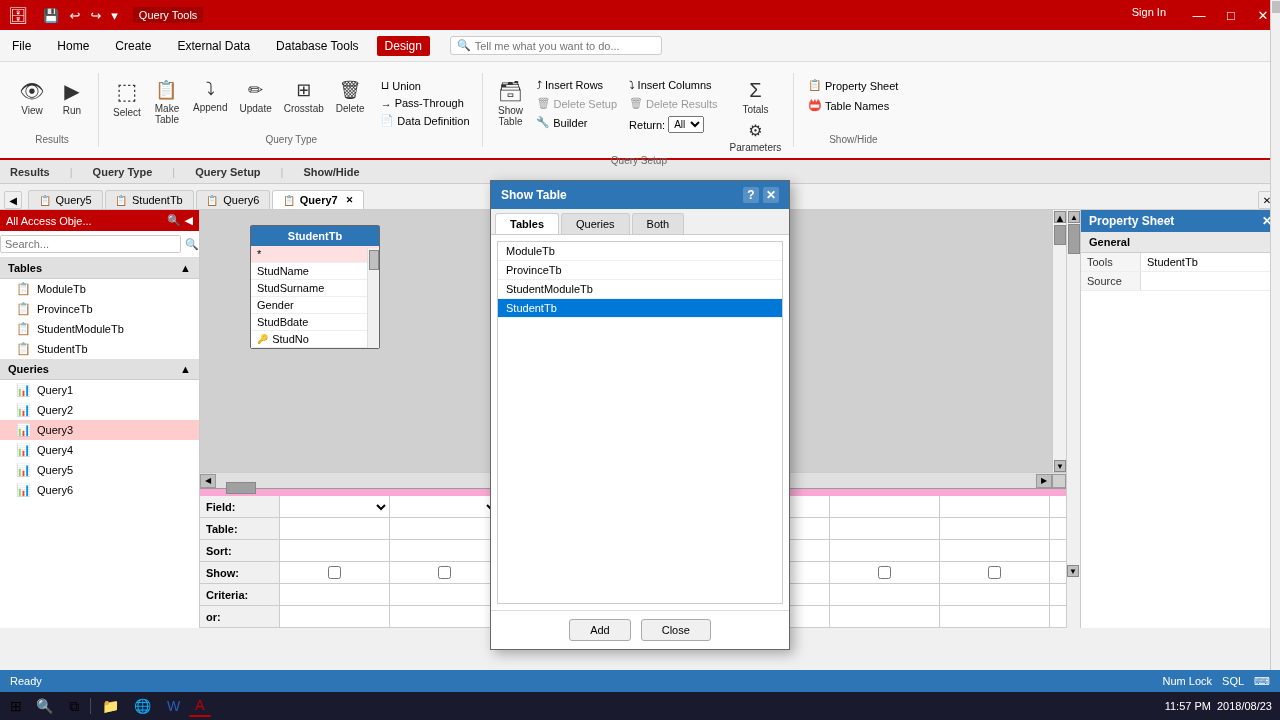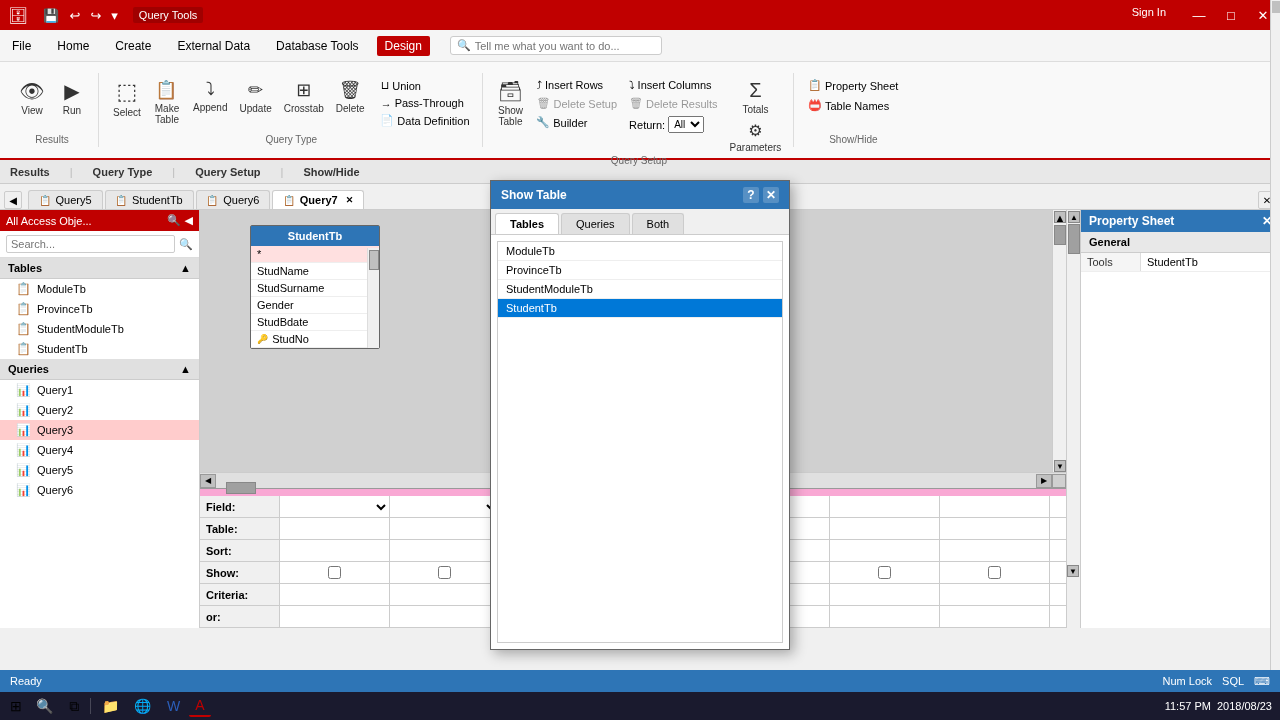--- a/index.html
+++ b/index.html
@@ -172,21 +172,21 @@
       color: white;
       padding: 4px 6px;
       font-size: 11px;
       display: flex;
       align-items: center;
       justify-content: space-between;
     }
     #sidebar-search {
       display: flex;
       align-items: center;
-      padding: 4px 6px;
+      padding: 4px 0;
       border-bottom: 1px solid #ddd;
       gap: 4px;
     }
     #sidebar-search input {
       flex: 1;
       border: 1px solid #ccc;
       border-radius: 2px;
       padding: 2px 4px;
       font-size: 11px;
     }
@@ -893,20 +893,24 @@
   <div id="property-sheet">
     <div id="prop-header">
       <span>Property Sheet</span>
       <span style="cursor:pointer;">✕</span>
     </div>
     <div class="prop-section">General</div>
     <div class="prop-row">
       <div class="prop-key">Tools</div>
       <div class="prop-value">StudentTb</div>
     </div>
+    <div class="prop-row">
+      <div class="prop-key">Source</div>
+      <div class="prop-value"></div>
+    </div>
 
     <div style="position:absolute;right:0;top:0;bottom:0;width:10px;background:#f0f0f0;border-left:1px solid #ccc;">
       <div style="width:8px;height:12px;background:#c0c0c0;margin:1px auto;"></div>
     </div>
   </div>
 </div>
 
 <div id="show-table-overlay">
   <div id="show-table-dialog">
     <div id="dialog-title">
@@ -920,20 +924,24 @@
       <div class="dialog-tab active">Tables</div>
       <div class="dialog-tab">Queries</div>
       <div class="dialog-tab">Both</div>
     </div>
     <div id="dialog-list">
       <div class="dialog-list-item">ModuleTb</div>
       <div class="dialog-list-item">ProvinceTb</div>
       <div class="dialog-list-item">StudentModuleTb</div>
       <div class="dialog-list-item selected">StudentTb</div>
     </div>
+    <div id="dialog-buttons">
+      <button class="dialog-btn">Add</button>
+      <button class="dialog-btn">Close</button>
+    </div>
   </div>
 </div>
 
 <div id="status-bar">
   <span>Ready</span>
   <div style="display:flex;gap:10px;">
     <span>Num Lock</span>
     <span>SQL</span>
     <span>⌨</span>
   </div>

